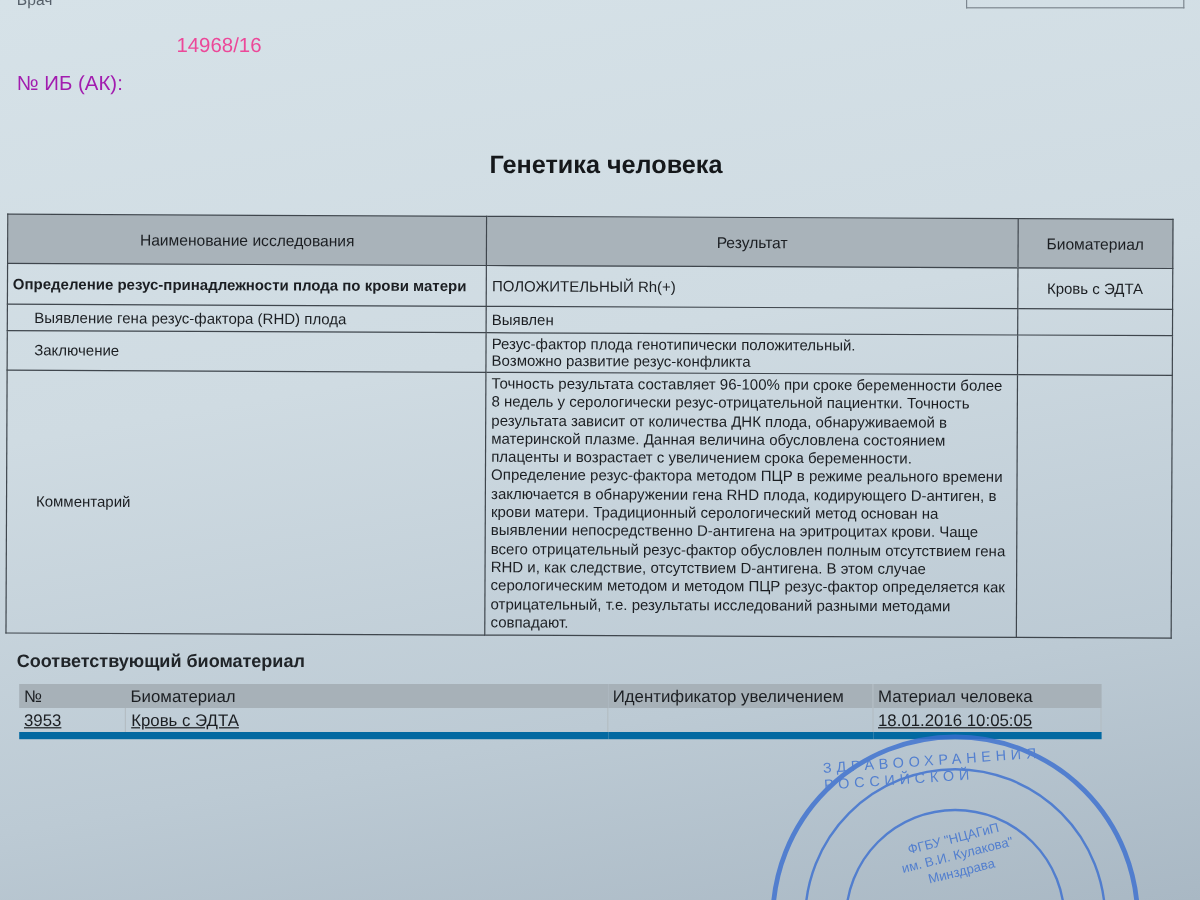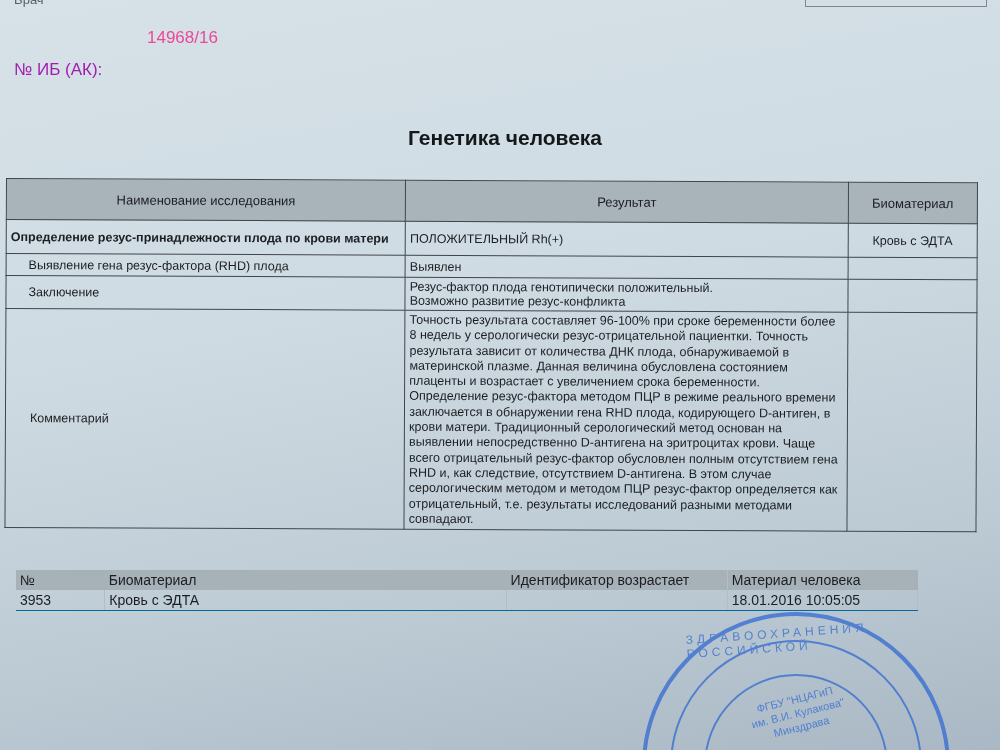--- a/index.html
+++ b/index.html
@@ -21,21 +21,21 @@
   .c1 { width: 389px; } .c2 { width: 432px; } .c3 { width: 120px; }
   .bold { font-weight: bold; }
   .indent { padding-left: 22px !important; }
   .center { text-align: center; }
   .comment-cell { padding-left: 24px !important; }
   .comment-text { line-height: 15.3px; }
 
   .bio-title { position: absolute; left: 14px; top: 543px; font-size: 15px; font-weight: bold; color: #202428; }
   table.bio { position: absolute; left: 16px; top: 570px; width: 902px; border-collapse: collapse; font-size: 14px; }
   table.bio th { background: #a7b1b8; font-weight: normal; text-align: left; padding: 1px 4px; height: 18px; }
-  table.bio td { padding: 1px 4px; height: 18px; border-bottom: 1px solid #0369a1; }
+  table.bio td { padding: 1px 4px; height: 18px; border-bottom: 6px solid #0369a1; text-decoration: underline; }
   table.bio th + th, table.bio td + td { border-left: 1px solid #b4bdc3; }
   table.bio td:last-child { border-right: 1px solid #b4bdc3; }
 
   .stamp { position: absolute; left: 642px; top: 612px; width: 300px; height: 300px; border-radius: 50%; border: 4px solid #3b6fd0; opacity: 0.8; }
   .stamp .ring2 { position: absolute; left: 24px; top: 24px; right: 24px; bottom: 24px; border-radius: 50%; border: 2px solid #3b6fd0; }
   .stamp .ring3 { position: absolute; left: 58px; top: 58px; right: 58px; bottom: 58px; border-radius: 50%; border: 2px solid #3b6fd0; }
   .stamp-text { position: absolute; left: 92px; top: 76px; width: 120px; text-align: center; color: #3b6fd0; font-size: 11px; line-height: 14px; transform: rotate(-14deg); }
   .stamp-arc { position: absolute; left: 40px; top: 8px; color: #3b6fd0; font-size: 12px; letter-spacing: 4px; transform: rotate(-4deg); }
 </style>
 </head>
@@ -92,26 +92,27 @@
           <div>серологическим методом и методом ПЦР резус-фактор определяется как</div>
           <div>отрицательный, т.е. результаты исследований разными методами</div>
           <div>совпадают.</div>
         </div>
       </td>
       <td></td>
     </tr>
   </tbody>
     </table>
 
+  <div class="bio-title">Соответствующий биоматериал</div>
   <table class="bio">
     <tbody>
         <tr>
       <th style="width:80px">№</th>
       <th style="width:390px;border-left:none">Биоматериал</th>
-      <th style="width:210px;border-left:none">Идентификатор возрастает</th>
+      <th style="width:210px;border-left:none">Идентификатор увеличением</th>
       <th style="width:180px">Материал человека</th>
     </tr>
     <tr>
       <td>3953</td>
       <td>Кровь с ЭДТА</td>
       <td></td>
       <td>18.01.2016 10:05:05</td>
     </tr>
   </tbody>
     </table>

